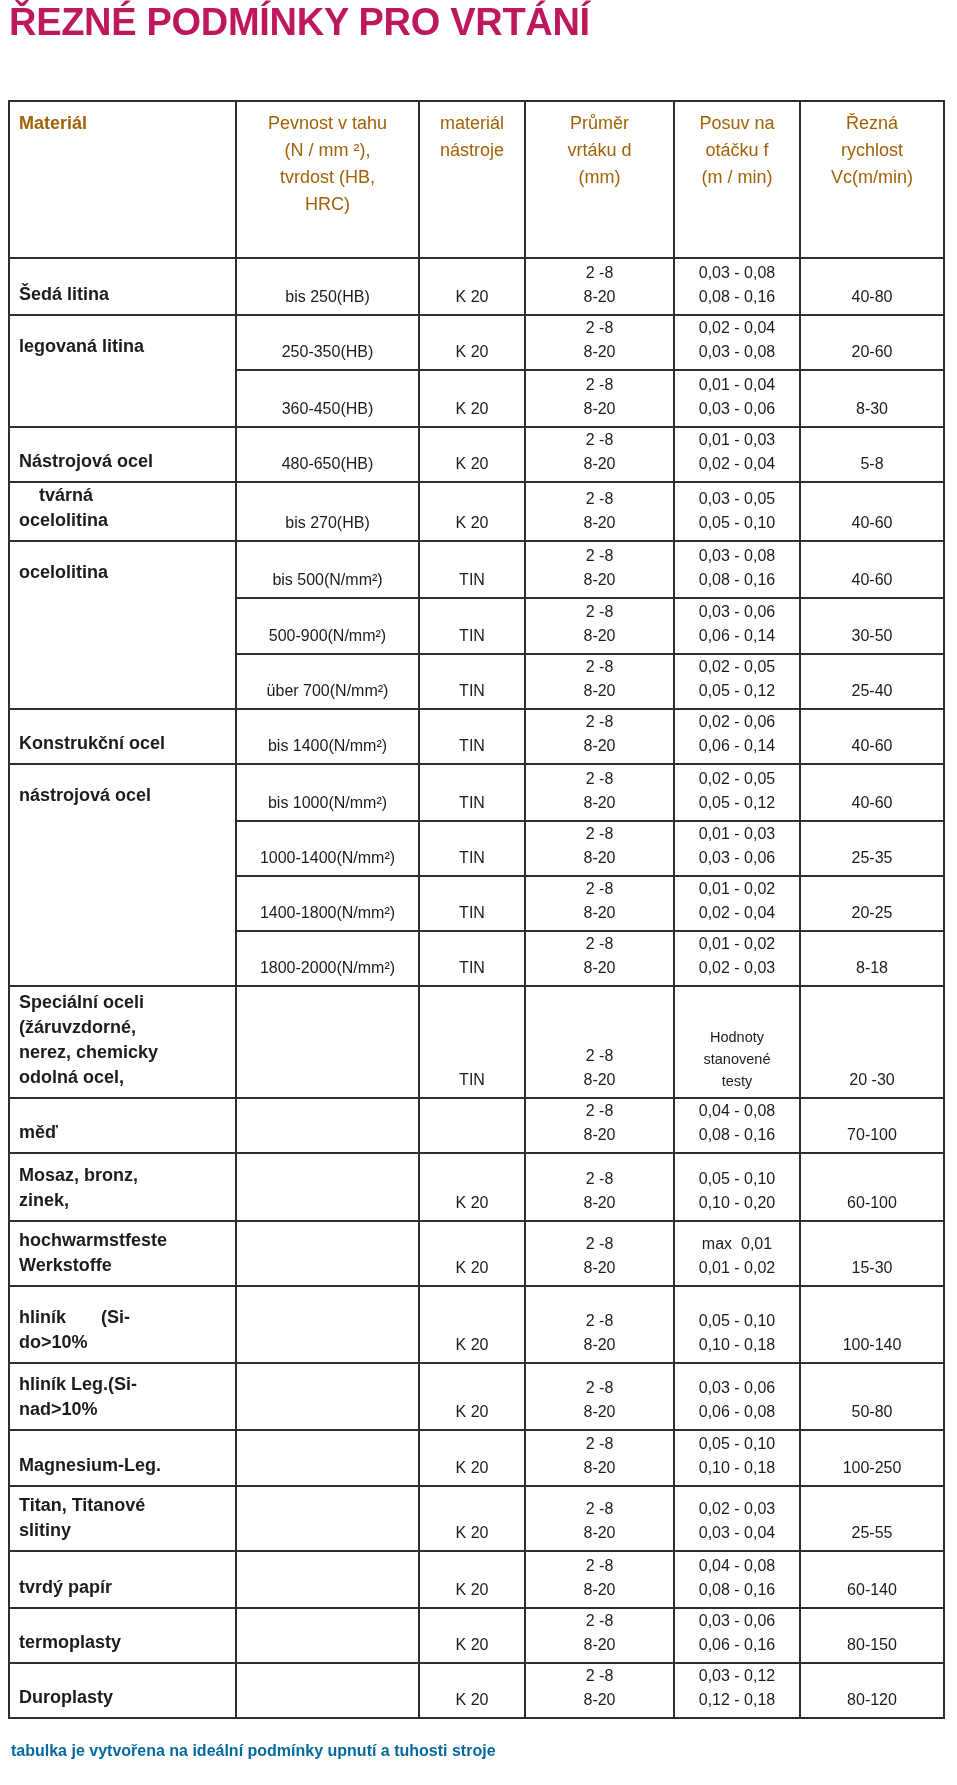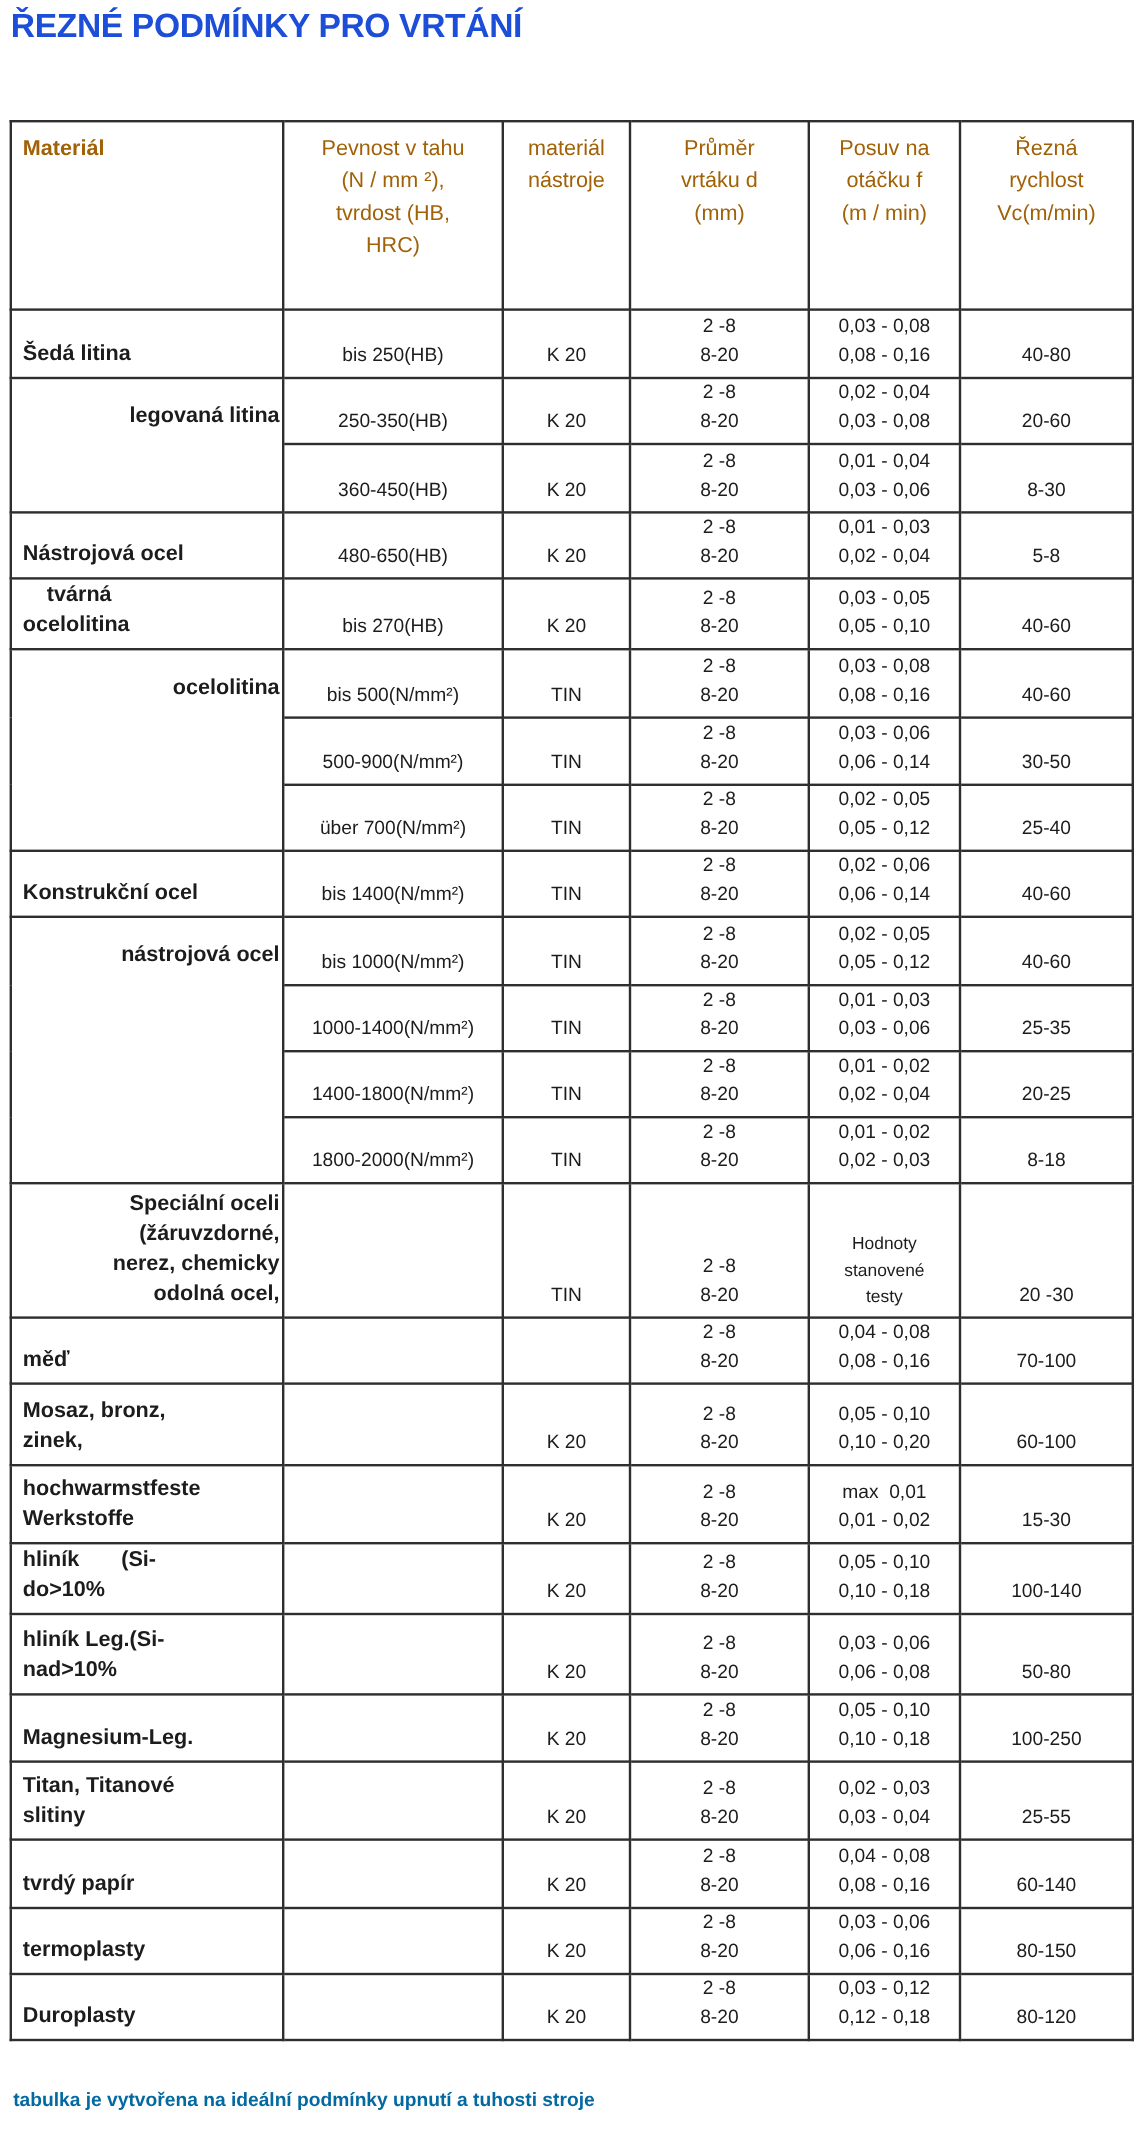--- a/index.html
+++ b/index.html
@@ -12,25 +12,25 @@
     height: 1785px;
     overflow: hidden;
     font-family: "Liberation Sans", sans-serif;
     color: #151515;
     position: relative;
   }
   .page-title {
     position: absolute;
     left: 9px;
     top: 4px;
-    font-size: 28px;
+    font-size: 38px;
     line-height: 36px;
     font-weight: bold;
     letter-spacing: -0.3px;
-    color: #1d4ed8;
+    color: #be185d;
     white-space: nowrap;
   }
   table.cond {
     position: absolute;
     left: 8px;
     top: 100px;
     border-collapse: collapse;
     table-layout: fixed;
     width: 935px;
   }
@@ -69,21 +69,20 @@
     text-align: left;
     font-weight: bold;
     font-size: 18px;
     line-height: 25px;
     padding-left: 9px;
     padding-bottom: 7px;
   }
   table.cond td.mat-top {
     vertical-align: top;
     padding-top: 18px;
-    text-align: right;
   }
   table.cond td.mat-top.tight {
     padding-top: 3px;
   }
   table.cond td.small-f {
     font-size: 14.5px;
     line-height: 22px;
   }
   .footer-note {
     position: absolute;
@@ -294,21 +293,21 @@
         <td class="mat">hochwarmstfeste
 Werkstoffe</td>
         <td class="val"></td>
         <td class="val">K 20</td>
         <td class="val">2 -8
 8-20</td>
         <td class="val">max&nbsp;&nbsp;0,01
 0,01 - 0,02</td>
         <td class="val">15-30</td>
       </tr>
-      <tr style="height: 59px;">
+      <tr style="height: 77px;">
         <td class="mat">hliník&nbsp;&nbsp;&nbsp;&nbsp;&nbsp;&nbsp;&nbsp;(Si-
 do&gt;10%</td>
         <td class="val"></td>
         <td class="val">K 20</td>
         <td class="val">2 -8
 8-20</td>
         <td class="val">0,05 - 0,10
 0,10 - 0,18</td>
         <td class="val">100-140</td>
       </tr>

